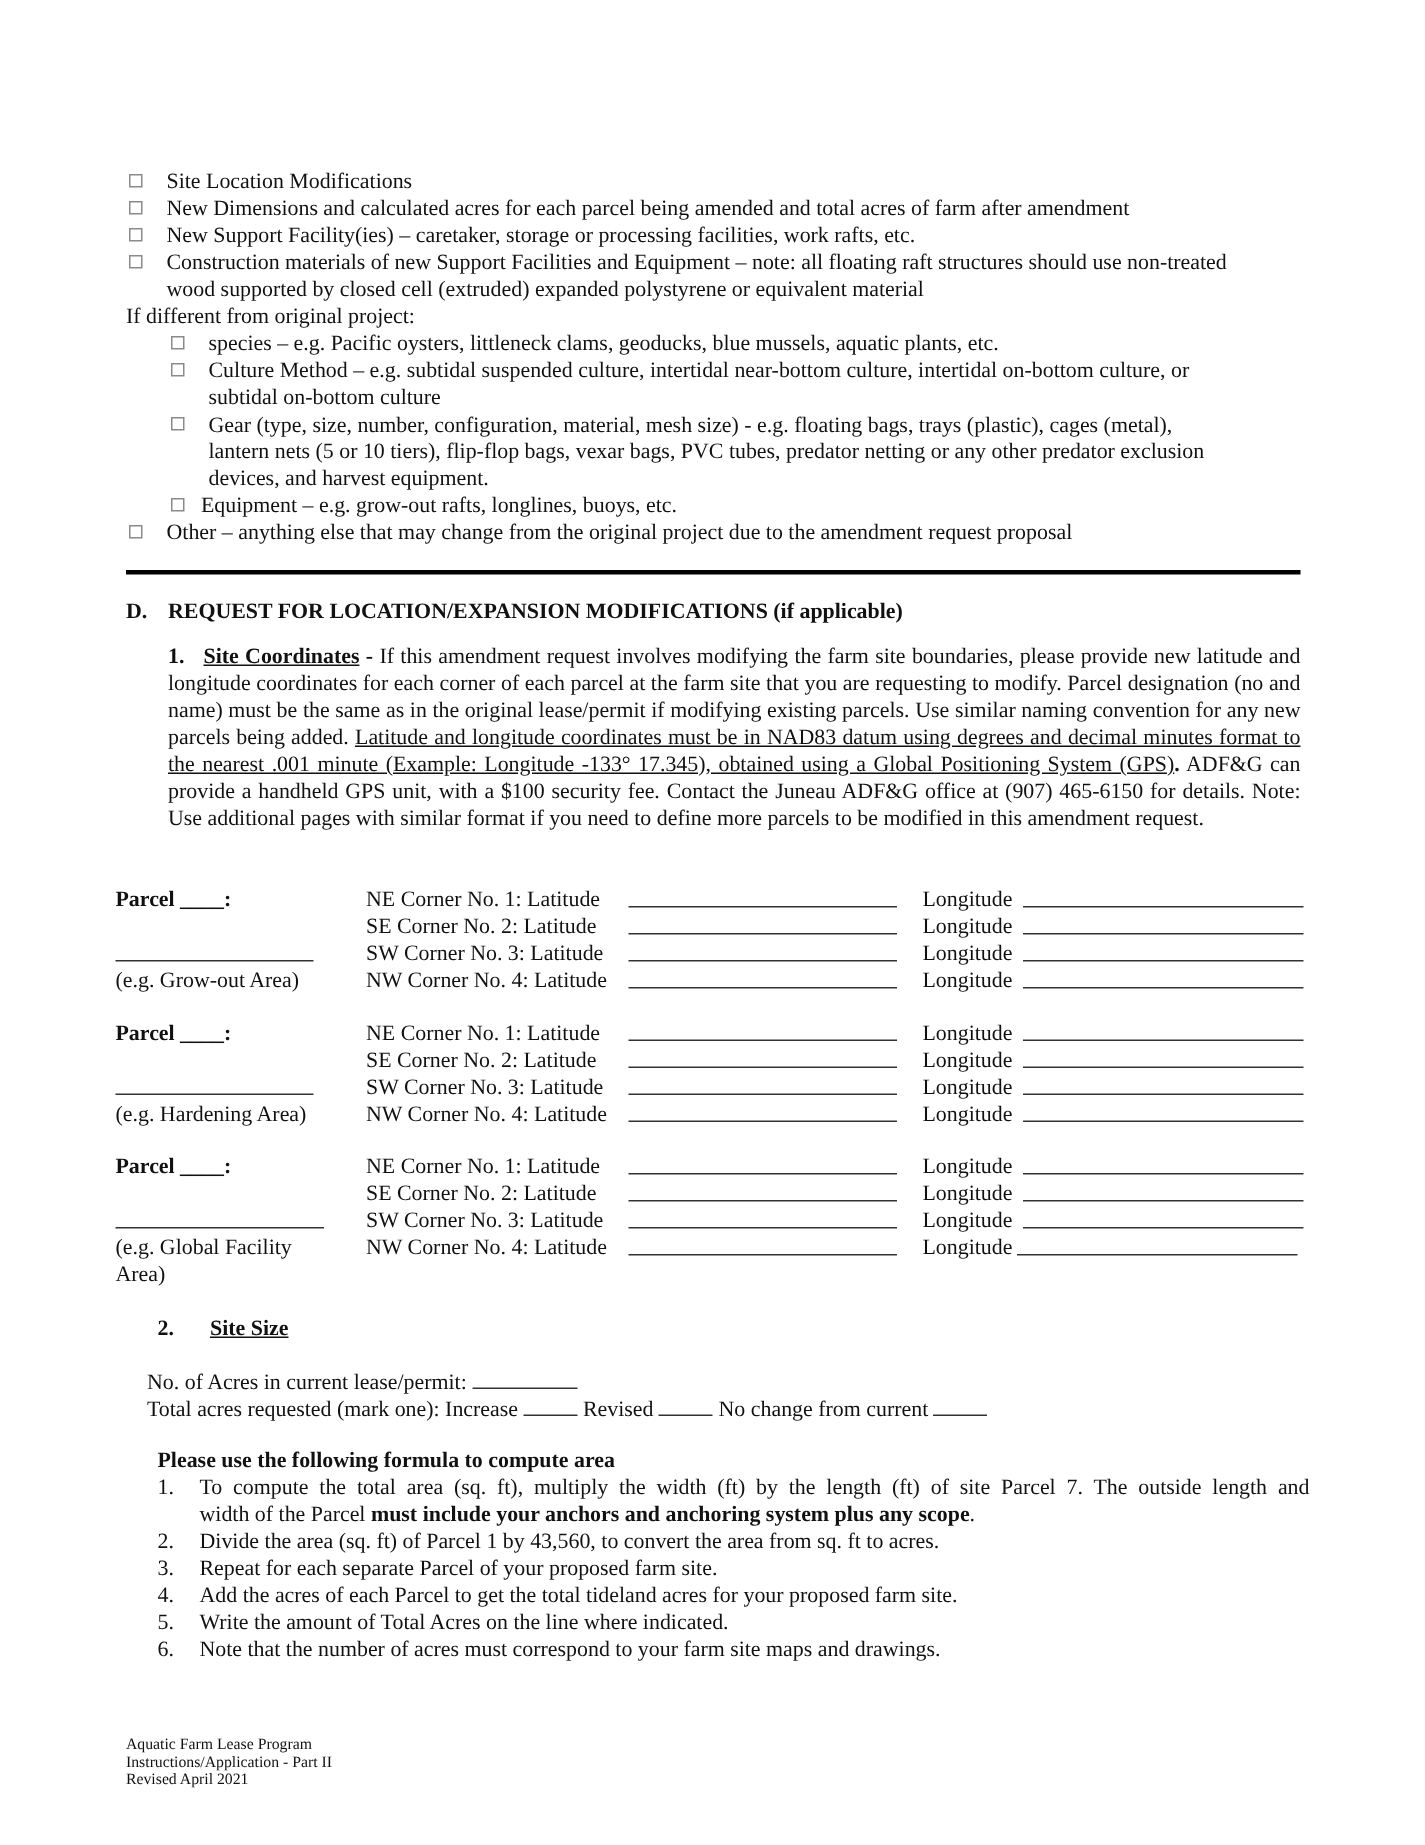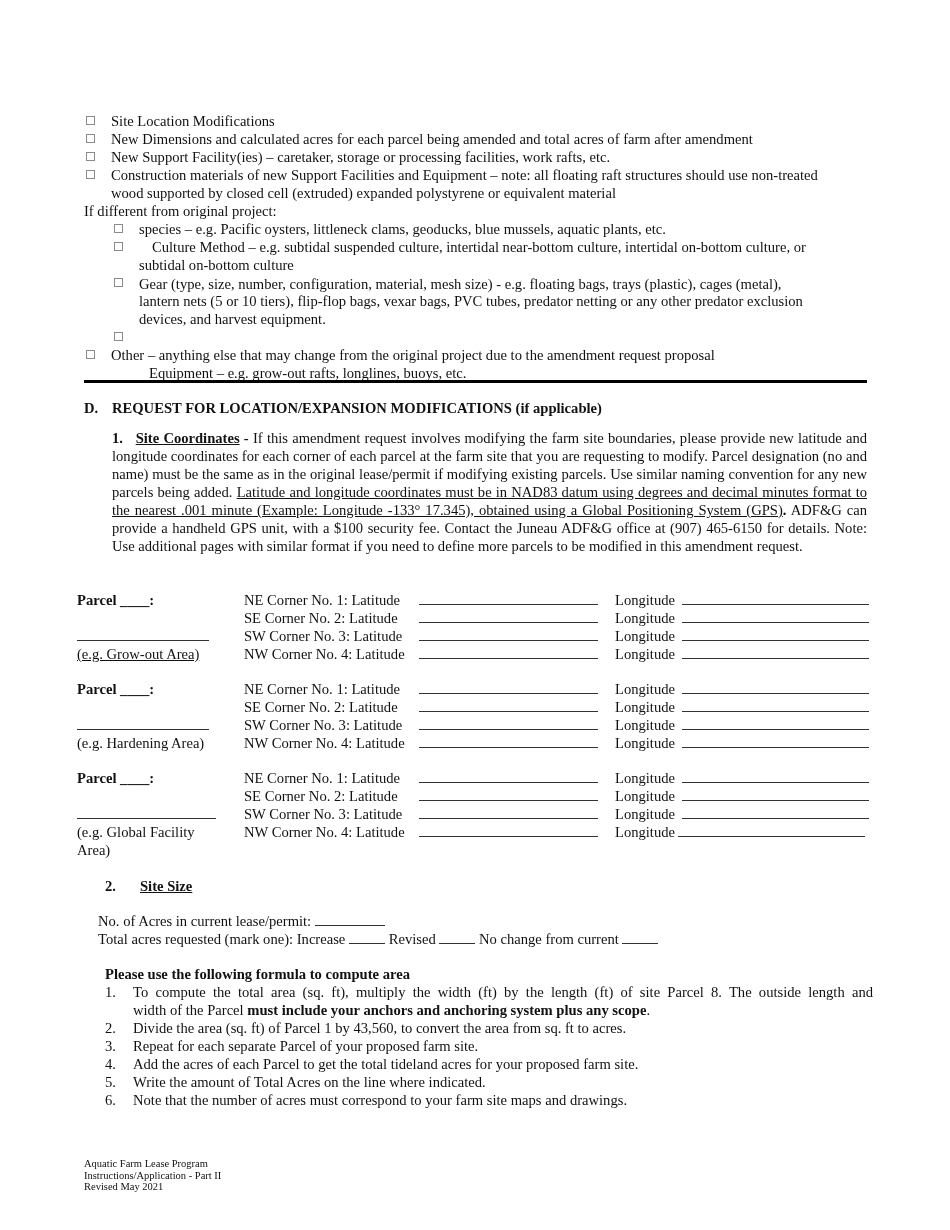--- a/index.html
+++ b/index.html
@@ -53,51 +53,51 @@
 
 <div class="abs" style="left:84px; top:202px;">If different from original project:</div>
 
 <div>
   <div class="item" style="left:112px; top:220px;">
     <span class="cb" style="left:2px; top:4px;"></span>
     <span class="txt" style="left:27px; top:0;">species  – e.g. Pacific oysters, littleneck clams, geoducks, blue mussels, aquatic plants, etc.</span>
   </div>
   <div class="item" style="left:112px; top:238px;">
     <span class="cb" style="left:2px; top:4px;"></span>
-    <span class="txt" style="left:40px; top:0;font-family:Liberation Serif, serif;">Culture Method – e.g. subtidal suspended culture, intertidal near-bottom culture, intertidal on-bottom culture, or</span>
+    <span class="txt" style="left:27px; top:0;font-family:Liberation Serif, serif;">Culture Method – e.g. subtidal suspended culture, intertidal near-bottom culture, intertidal on-bottom culture, or</span>
     <span class="txt" style="left:27px; top:18px;">subtidal on-bottom culture</span>
   </div>
   <div class="item" style="left:112px; top:274px;">
     <span class="cb" style="left:2px; top:4px;"></span>
     <span class="txt" style="left:27px; top:1px;">Gear (type, size, number, configuration, material, mesh size) - e.g. floating bags, trays (plastic), cages (metal),</span>
     <span class="txt" style="left:27px; top:18px;">lantern nets (5 or 10 tiers), flip-flop bags, vexar bags, PVC tubes, predator netting or any other predator exclusion</span>
     <span class="txt" style="left:27px; top:36px;text-align:right;">devices, and harvest equipment.</span>
   </div>
   <div class="item" style="left:112px; top:328px;">
     <span class="cb" style="left:2px; top:4px;"></span>
-    <span class="txt" style="left:37px; top:0;margin-top:36px;">Equipment – e.g. grow-out rafts, longlines, buoys, etc.</span>
+    <span class="txt" style="left:22px; top:0;">Equipment – e.g. grow-out rafts, longlines, buoys, etc.</span>
   </div>
 </div>
 
 <div class="item" style="left:84px; top:346px;">
   <span class="cb" style="left:2px; top:4px;"></span>
   <span class="txt" style="left:27px; top:0;">Other – anything else that may change from the original project due to the amendment request proposal</span>
 </div>
 
 <div class="rule"></div>
 
 <div class="abs bold" style="left:84px; top:399px;">D.</div>
 <div class="abs bold" style="left:112px; top:399px;">REQUEST FOR LOCATION/EXPANSION MODIFICATIONS (if applicable)</div>
 
 <div class="para"><span class="lead">1.</span>&nbsp;&nbsp;&nbsp;<span class="lead u">Site Coordinates</span><span class="lead"> - </span> <span>If this amendment request involves modifying the farm site boundaries, please provide new latitude and longitude coordinates for each corner of each parcel at the farm site that you are requesting to modify. Parcel designation (no and name) must be the same as in the original lease/permit if modifying existing parcels. Use similar naming convention for any new parcels being added.  </span><span class="u">Latitude and longitude coordinates must be in NAD83 datum using degrees and decimal minutes format to the nearest .001 minute (Example: Longitude -133° 17.345), obtained using a Global Positioning System (GPS)</span><span class="bold">.</span><span>  ADF&amp;G can provide a handheld GPS unit, with a $100 security fee. Contact the Juneau ADF&amp;G office at (907) 465-6150 for details. Note: Use additional pages with similar format if you need to define more parcels to be modified in this amendment request.</span></div>
 
 <div>
   <div class="row bold" style="left:77px; top:591px;">Parcel ____:</div>
   <div class="abs" style="left:77px; top:640px; width:132px; border-bottom:1px solid #333;"></div>
-  <div class="row" style="left:77px; top:645px;text-decoration:underline;">(e.g. Grow-out Area)</div>
+  <div class="row" style="left:77px; top:645px;">(e.g. Grow-out Area)</div>
 
   <div class="row" style="left:244px; top:591px;">NE Corner  No. 1: Latitude</div>
   <div class="row" style="left:244px; top:609px;">SE Corner   No. 2: Latitude</div>
   <div class="row" style="left:244px; top:627px;">SW Corner  No. 3: Latitude</div>
   <div class="row" style="left:244px; top:645px;">NW Corner No. 4: Latitude</div>
 
   <div class="abs" style="left:419px; top:604px; width:179px; border-bottom:1px solid #333;"></div>
   <div class="abs" style="left:419px; top:622px; width:179px; border-bottom:1px solid #333;"></div>
   <div class="abs" style="left:419px; top:640px; width:179px; border-bottom:1px solid #333;"></div>
   <div class="abs" style="left:419px; top:658px; width:179px; border-bottom:1px solid #333;"></div>
@@ -179,21 +179,21 @@
   <span>Revised</span>
   <span class="blank" style="width:36px;"></span>
   <span>No change from current</span>
   <span class="blank" style="width:36px;"></span>
 </div>
 
 <div class="abs bold" style="left:105px; top:965px;">Please use the following formula to compute area</div>
 
 <div>
   <div class="abs" style="left:105px; top:983px;">1.</div>
-  <div class="abs" style="left:133px; top:983px; width:740px; text-align:justify; text-align-last:justify; white-space:nowrap;">To compute the total area (sq. ft), multiply the width (ft) by the length (ft) of site Parcel 8.  The outside length and</div>
+  <div class="abs" style="left:133px; top:983px; width:740px; text-align:justify; text-align-last:justify; white-space:nowrap;">To compute the total area (sq. ft), multiply the width (ft) by the length (ft) of site Parcel 7.  The outside length and</div>
   <div class="row" style="left:133px; top:1001px;">
     <span>width of the Parcel </span><span class="bold">must include your anchors and anchoring system plus any scope</span><span>.</span>
   </div>
 
   <div class="abs" style="left:105px; top:1019px;">2.</div>
   <div class="row" style="left:133px; top:1019px;">Divide the area (sq. ft) of Parcel 1 by 43,560, to convert the area from sq. ft to acres.</div>
 
   <div class="abs" style="left:105px; top:1037px;">3.</div>
   <div class="row" style="left:133px; top:1037px;">Repeat for each separate Parcel of your proposed farm site.</div>
 
@@ -203,14 +203,14 @@
   <div class="abs" style="left:105px; top:1073px;">5.</div>
   <div class="row" style="left:133px; top:1073px;">Write the amount of Total Acres on the line where indicated.</div>
 
   <div class="abs" style="left:105px; top:1091px;">6.</div>
   <div class="row" style="left:133px; top:1091px;">Note that the number of acres must correspond to your farm site maps and drawings.</div>
 </div>
 
 <div class="foot">
   <div>Aquatic Farm Lease Program</div>
   <div>Instructions/Application - Part II</div>
-  <div>Revised May 2021</div>
+  <div>Revised April 2021</div>
 </div>
 
 </body></html>

